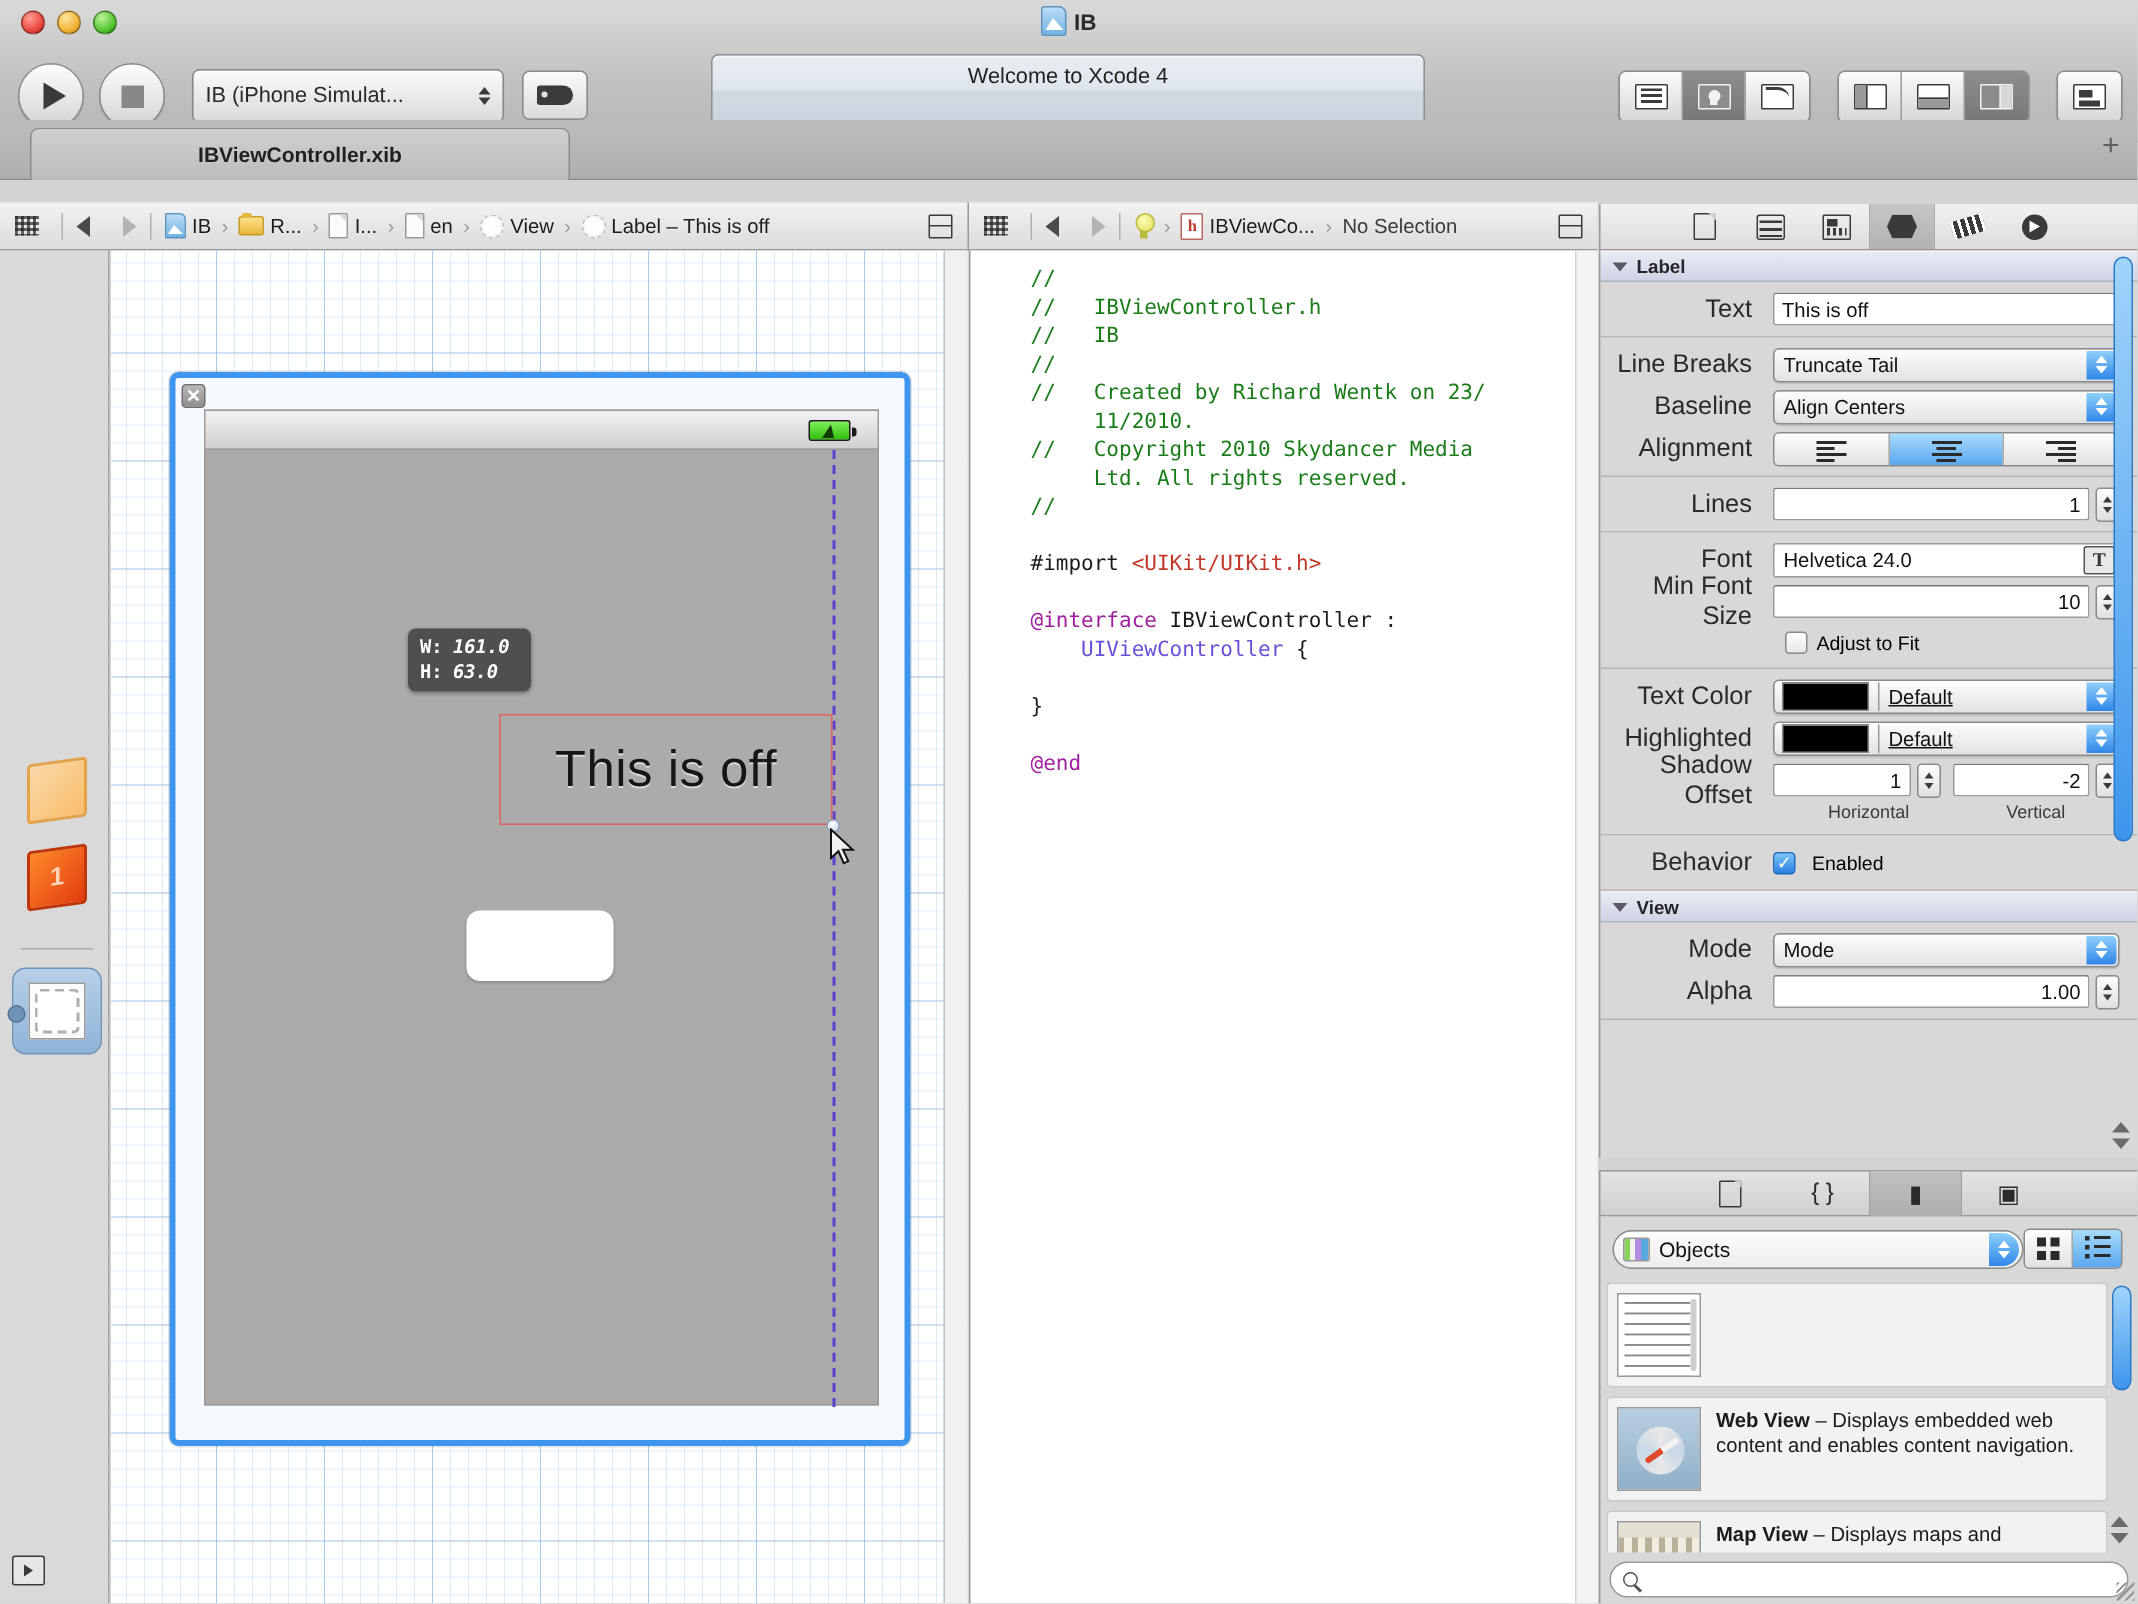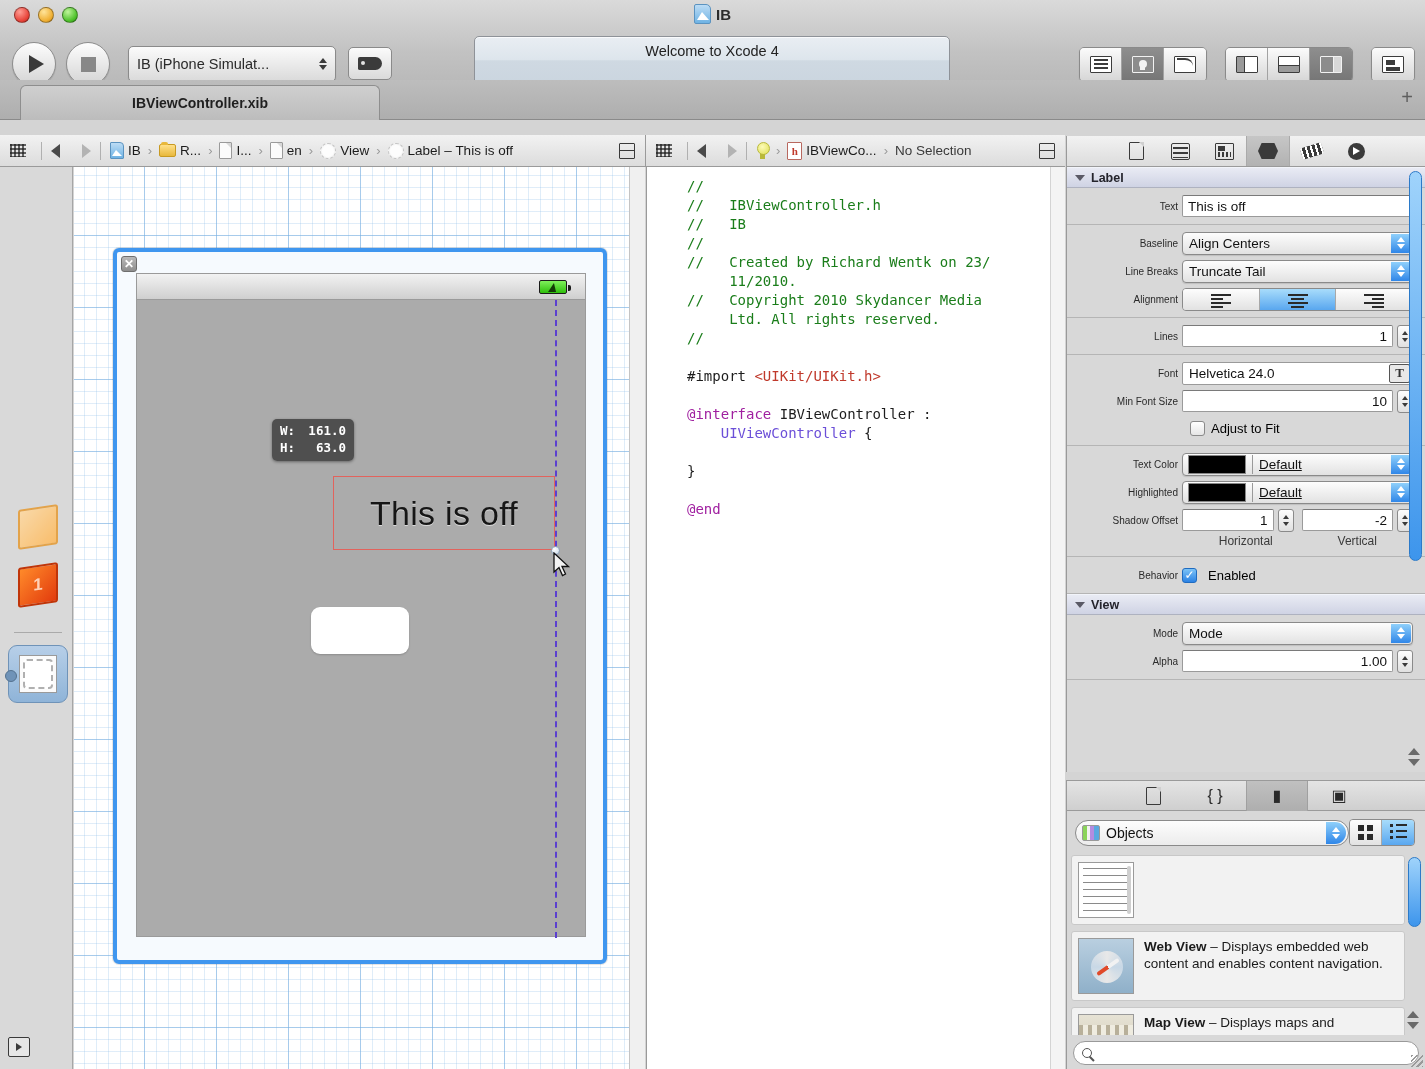--- a/index.html
+++ b/index.html
@@ -258,21 +258,21 @@
   }
   .sizetip {
     position:absolute; left:135px; top:145px;
     background: rgba(70,70,70,.92); border-radius:5px; padding:4px 8px;
     color:#fff; font-size:12.5px; font-weight:bold; line-height:1.35;
     font-family:"DejaVu Sans Mono", monospace;
     box-shadow: 0 1px 3px rgba(0,0,0,.4);
   }
   .sizetip div { display:flex; }
   .sizetip .k { width:22px; }
-  .sizetip .v { width:44px; text-align:right; }
+  .sizetip .v { width:44px; text-align:left;font-style:italic; }
   .handle {
     position:absolute; left:414px; top:272px; width:9px;height:9px;border-radius:50%;
     background: radial-gradient(circle at 35% 30%, #ffffff, #c6d6e6);
     border:1px solid #8fa4bb;
   }
   .cursor { position:absolute; left:416px; top:278px; width:18px; height:26px; }
   .wbtn {
     position:absolute; left:174px; top:333px; width:98px; height:47px;
     background:#ffffff; border-radius:9px; box-shadow:0 1px 2px rgba(0,0,0,.18);
   }
@@ -328,21 +328,21 @@
 
   .sect-hdr {
     height:21px; background: linear-gradient(to bottom,#e9ebf4,#cfd3e4);
     border-bottom:1px solid #aeb2c0; border-top:1px solid #f2f4fa;
     display:flex; align-items:center; padding-left:8px;
     font-size:12.5px; font-weight:bold; color:#24242c;
   }
   .disc { width:0;height:0;border-left:5px solid transparent;border-right:5px solid transparent;border-top:6px solid #5a5a66;margin-right:6px; }
   .grp { background:#d8d8d8; border-bottom:1px solid #b5b5b5; padding: 4px 0; }
   .row { display:flex; align-items:center; height:28px; padding: 0 12px 0 0; }
-  .lbl { width:115px; text-align:right; padding-right:4px; font-size:10px; color:#2a2a2a; }
+  .lbl { width:115px; text-align:right; padding-right:14px; font-size:17px; color:#2a2a2a; }
   .txtf {
     flex:1; height:22px; background:#fff; border:1px solid #9a9a9a;
     border-top-color:#7a7a7a; border-radius:2px;
     display:flex; align-items:center; padding:0 5px; font-size:13.5px; color:#111;
   }
   .txtf.right { justify-content:flex-end; }
   .popup {
     flex:1; height:23px; border:1px solid #8a8a8a; border-radius:4px;
     background: linear-gradient(to bottom,#fdfdfd,#e2e2e2);
     display:flex; align-items:center; padding-left:6px; font-size:13.5px; color:#111;
@@ -700,33 +700,33 @@
       <div class="row">
         <div class="lbl">Text</div>
         <div class="txtf">
             <span>This is off</span>
           </div>
       </div>
     </div>
 
     <div class="grp">
       <div class="row">
-        <div class="lbl">Baseline</div>
+        <div class="lbl">Line Breaks</div>
         <div class="popup">
-          <span>Align Centers</span>
+          <span>Truncate Tail</span>
           <span class="pop-arrows">
               <i class="u"></i>
               <i class="d"></i>
             </span>
         </div>
       </div>
       <div class="row">
-        <div class="lbl">Line Breaks</div>
+        <div class="lbl">Baseline</div>
         <div class="popup">
-          <span>Truncate Tail</span>
+          <span>Align Centers</span>
           <span class="pop-arrows">
               <i class="u"></i>
               <i class="d"></i>
             </span>
         </div>
       </div>
       <div class="row">
         <div class="lbl">Alignment</div>
         <div class="segalign">
           <div>

